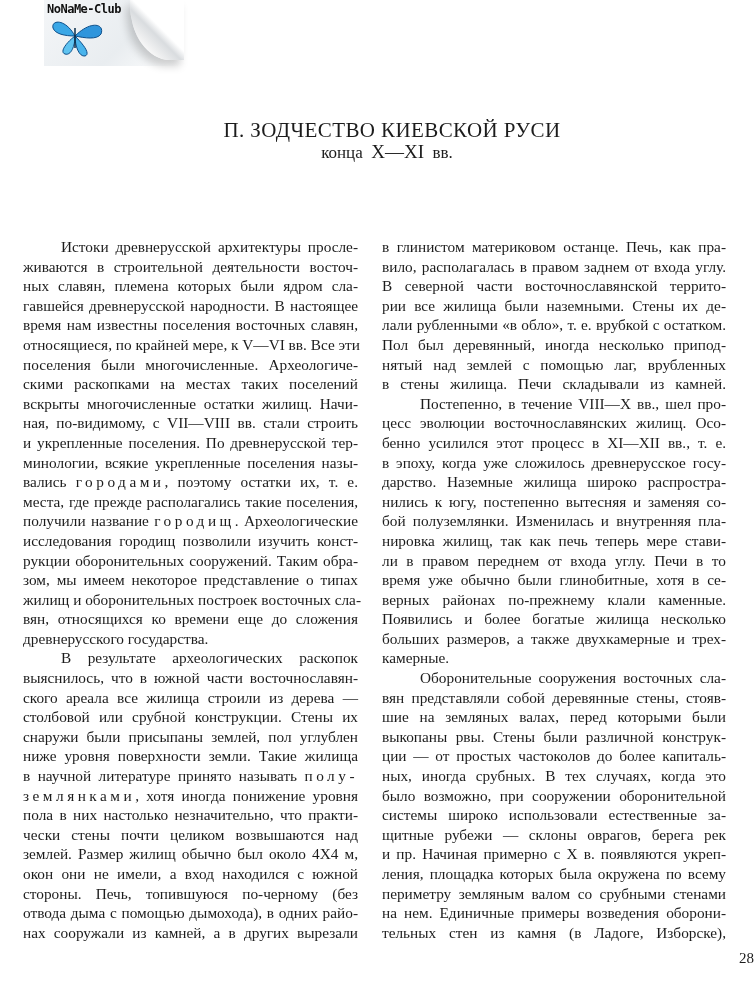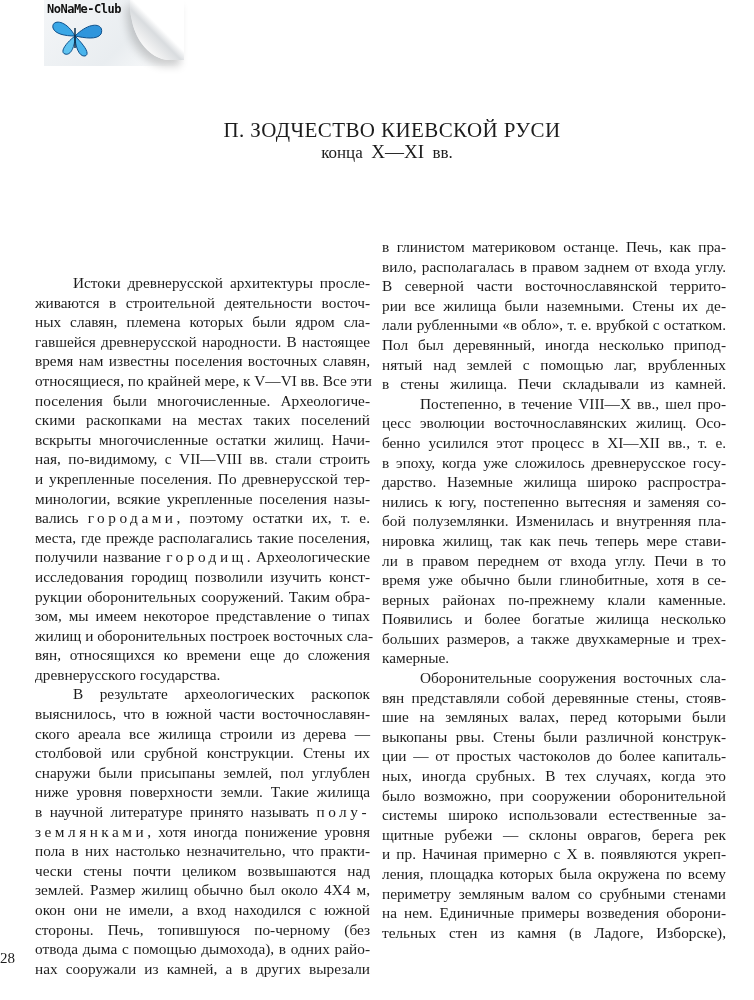--- a/index.html
+++ b/index.html
@@ -14,28 +14,28 @@
   .watermark .wm-text { position: absolute; left: 3px; top: 2px; font-family: "DejaVu Sans Mono", monospace;
      font-size: 12px; font-weight: bold; color: #111; letter-spacing: -0.5px; }
   .watermark .butterfly { position: absolute; left: 3px; top: 14px; width: 60px; height: 44px; }
 
   .title { position: absolute; top: 118px; left: 0; width: 754px; text-align: center; }
   .title .t1 { font-size: 21px; letter-spacing: 0.4px; line-height: 24px; padding-left: 30px; }
   .title .t2 { font-size: 17px; line-height: 20px; padding-left: 20px; }
   .title .t2 .roman { font-size: 19px; }
 
   .col { position: absolute; top: 237px; width: 330px; font-size: 15.3px; line-height: 19.6px; }
-  .col.left { left: 35px; width: 335px; margin-top: 36px; }
+  .col.left { left: 23px; width: 335px; }
   .col.right { left: 382px; width: 344px; }
   .line { display: block; white-space: nowrap; text-align: justify; text-align-last: justify; height: 19.6px; }
   .line.last { text-align-last: left; }
   .line.indent { padding-left: 38px; }
   .spaced { letter-spacing: 3.5px; }
 
-  .page-number { position: absolute; top: 950px; left: 0; width: 754px; text-align: left;
+  .page-number { position: absolute; top: 950px; left: 0; width: 754px; text-align: right;
      font-size: 15px; padding-left: 0; }
 </style>
 </head>
 <body>
 
 <div class="watermark">
   <div class="bg"></div>
   <svg class="butterfly" viewBox="0 0 60 44">
     <path d="M28 22 C 18 4, 4 6, 6 14 C 8 20, 18 22, 28 22 Z" fill="#3aa7e6" stroke="#0d4f8a" stroke-width="1"></path>
     <path d="M28 22 C 44 6, 58 10, 54 20 C 50 26, 38 24, 28 22 Z" fill="#2f95dc" stroke="#0d4f8a" stroke-width="1"></path>

